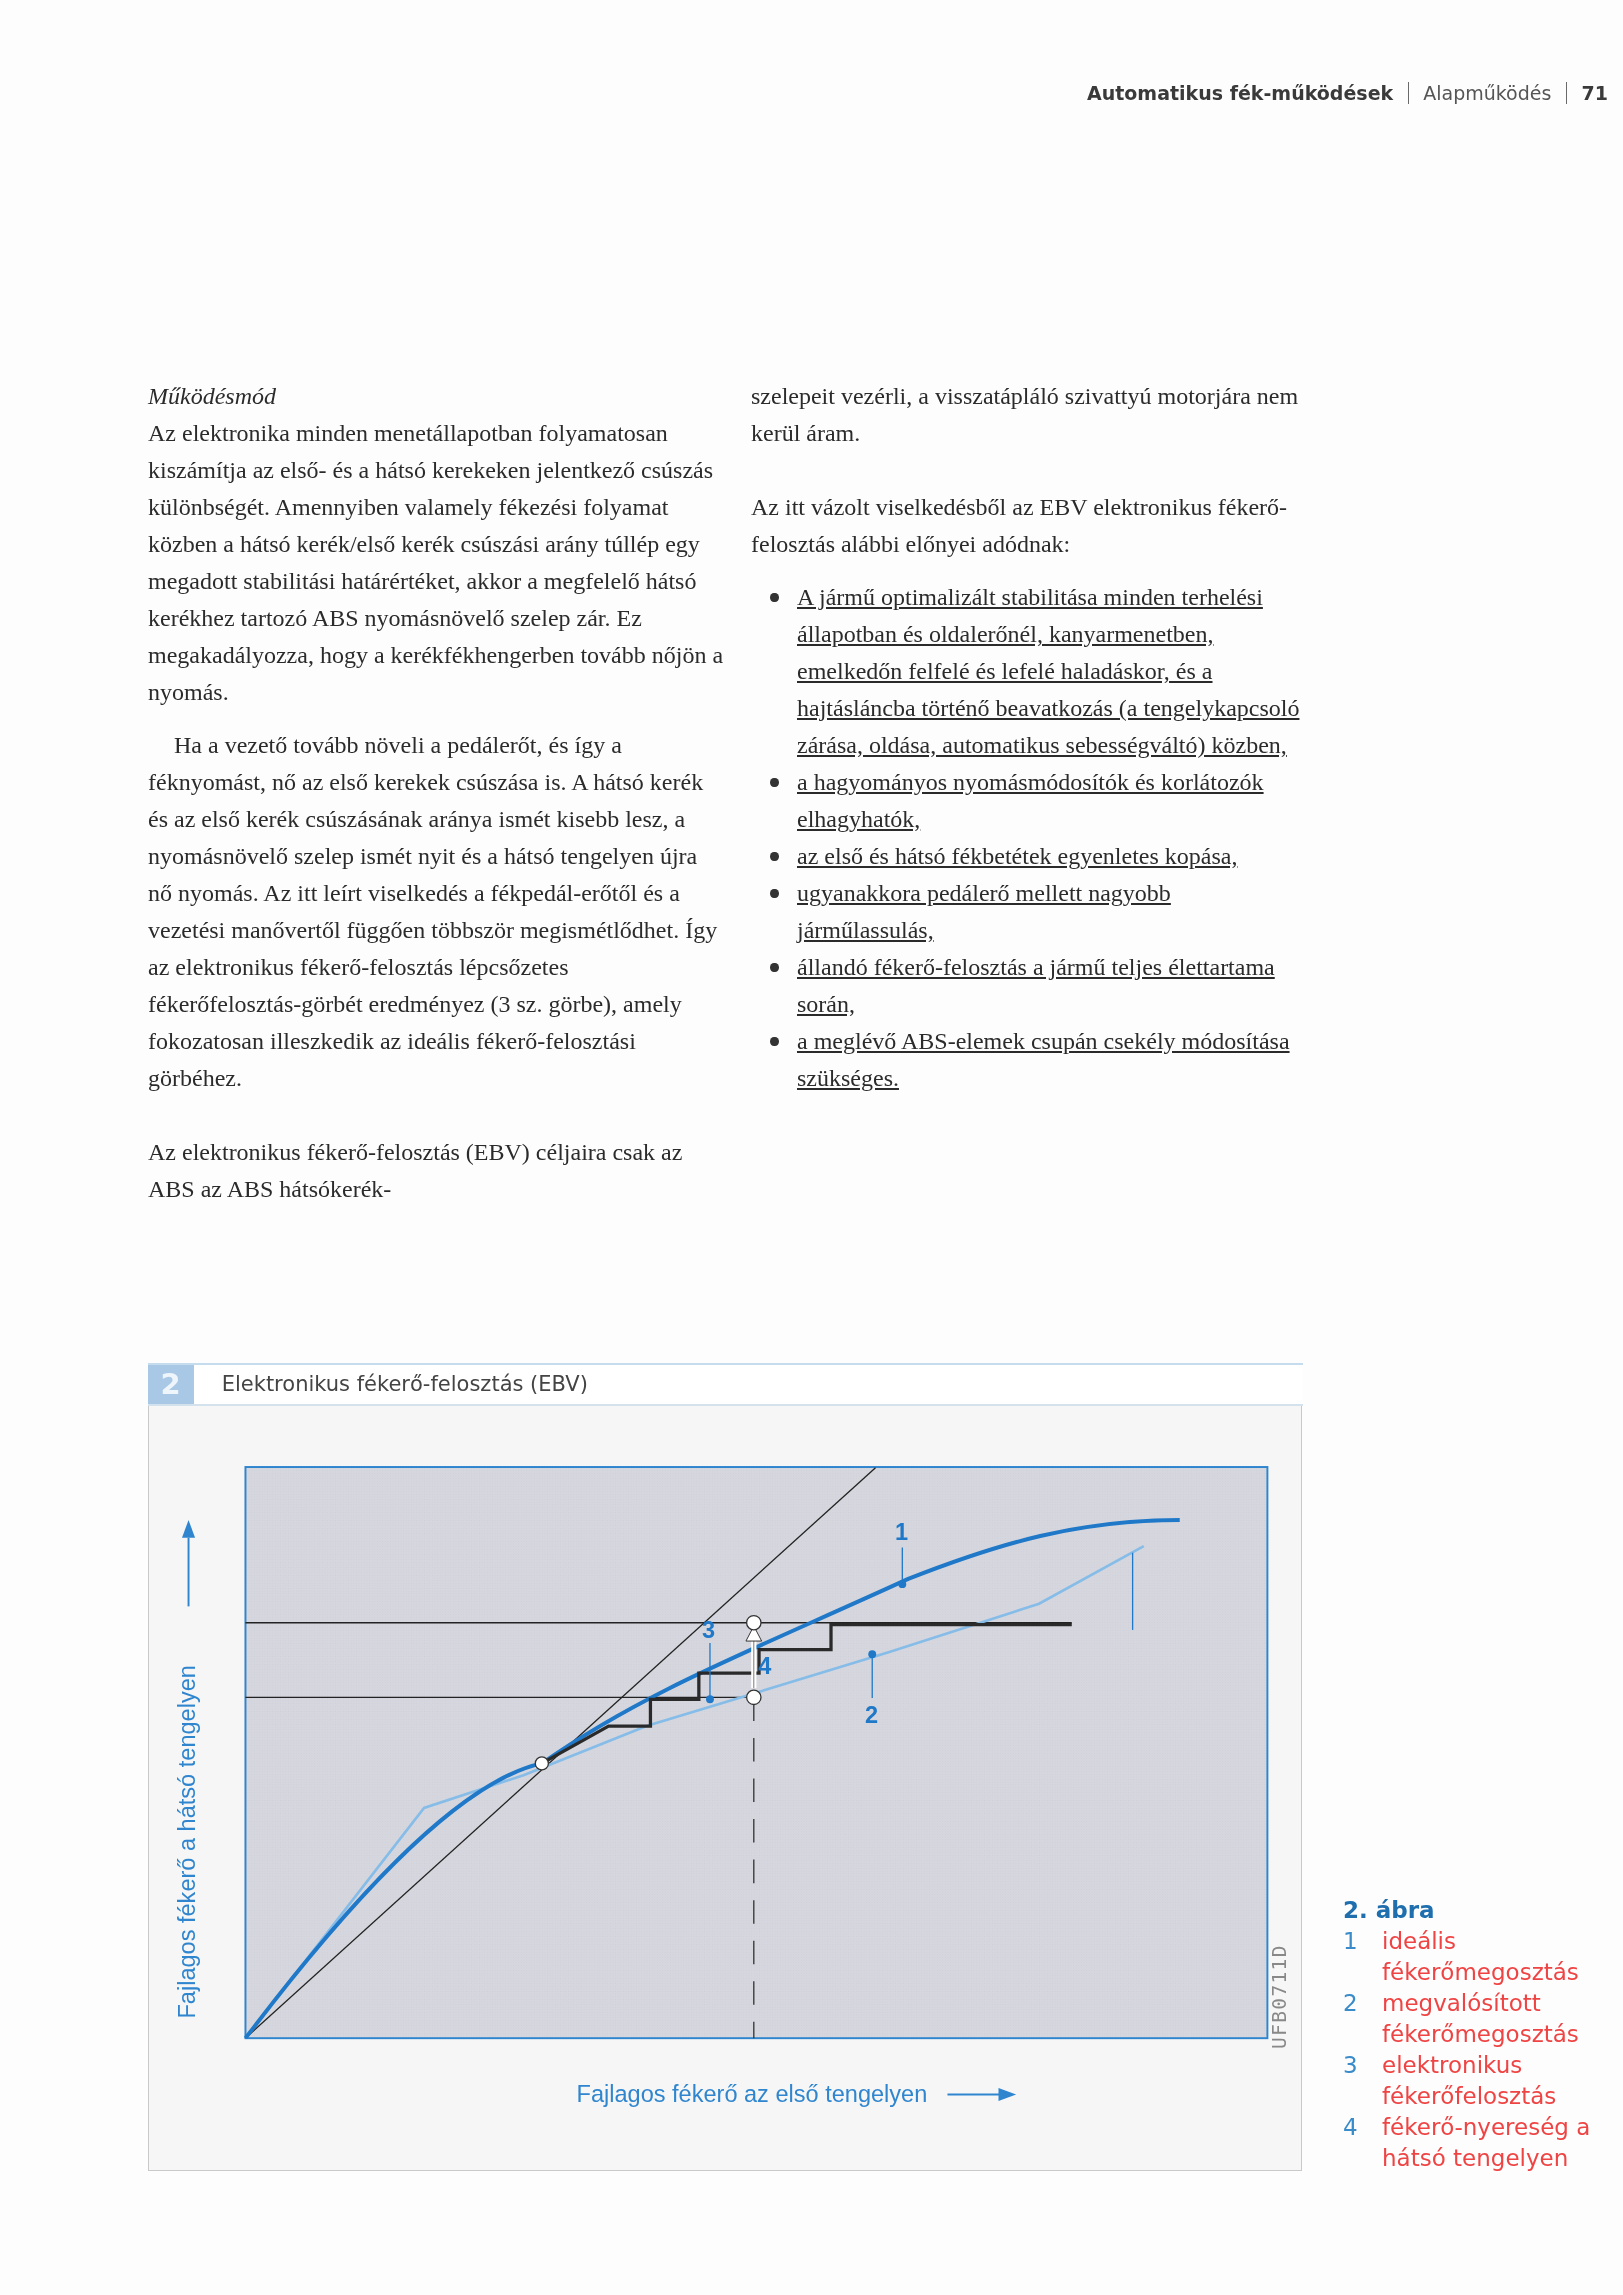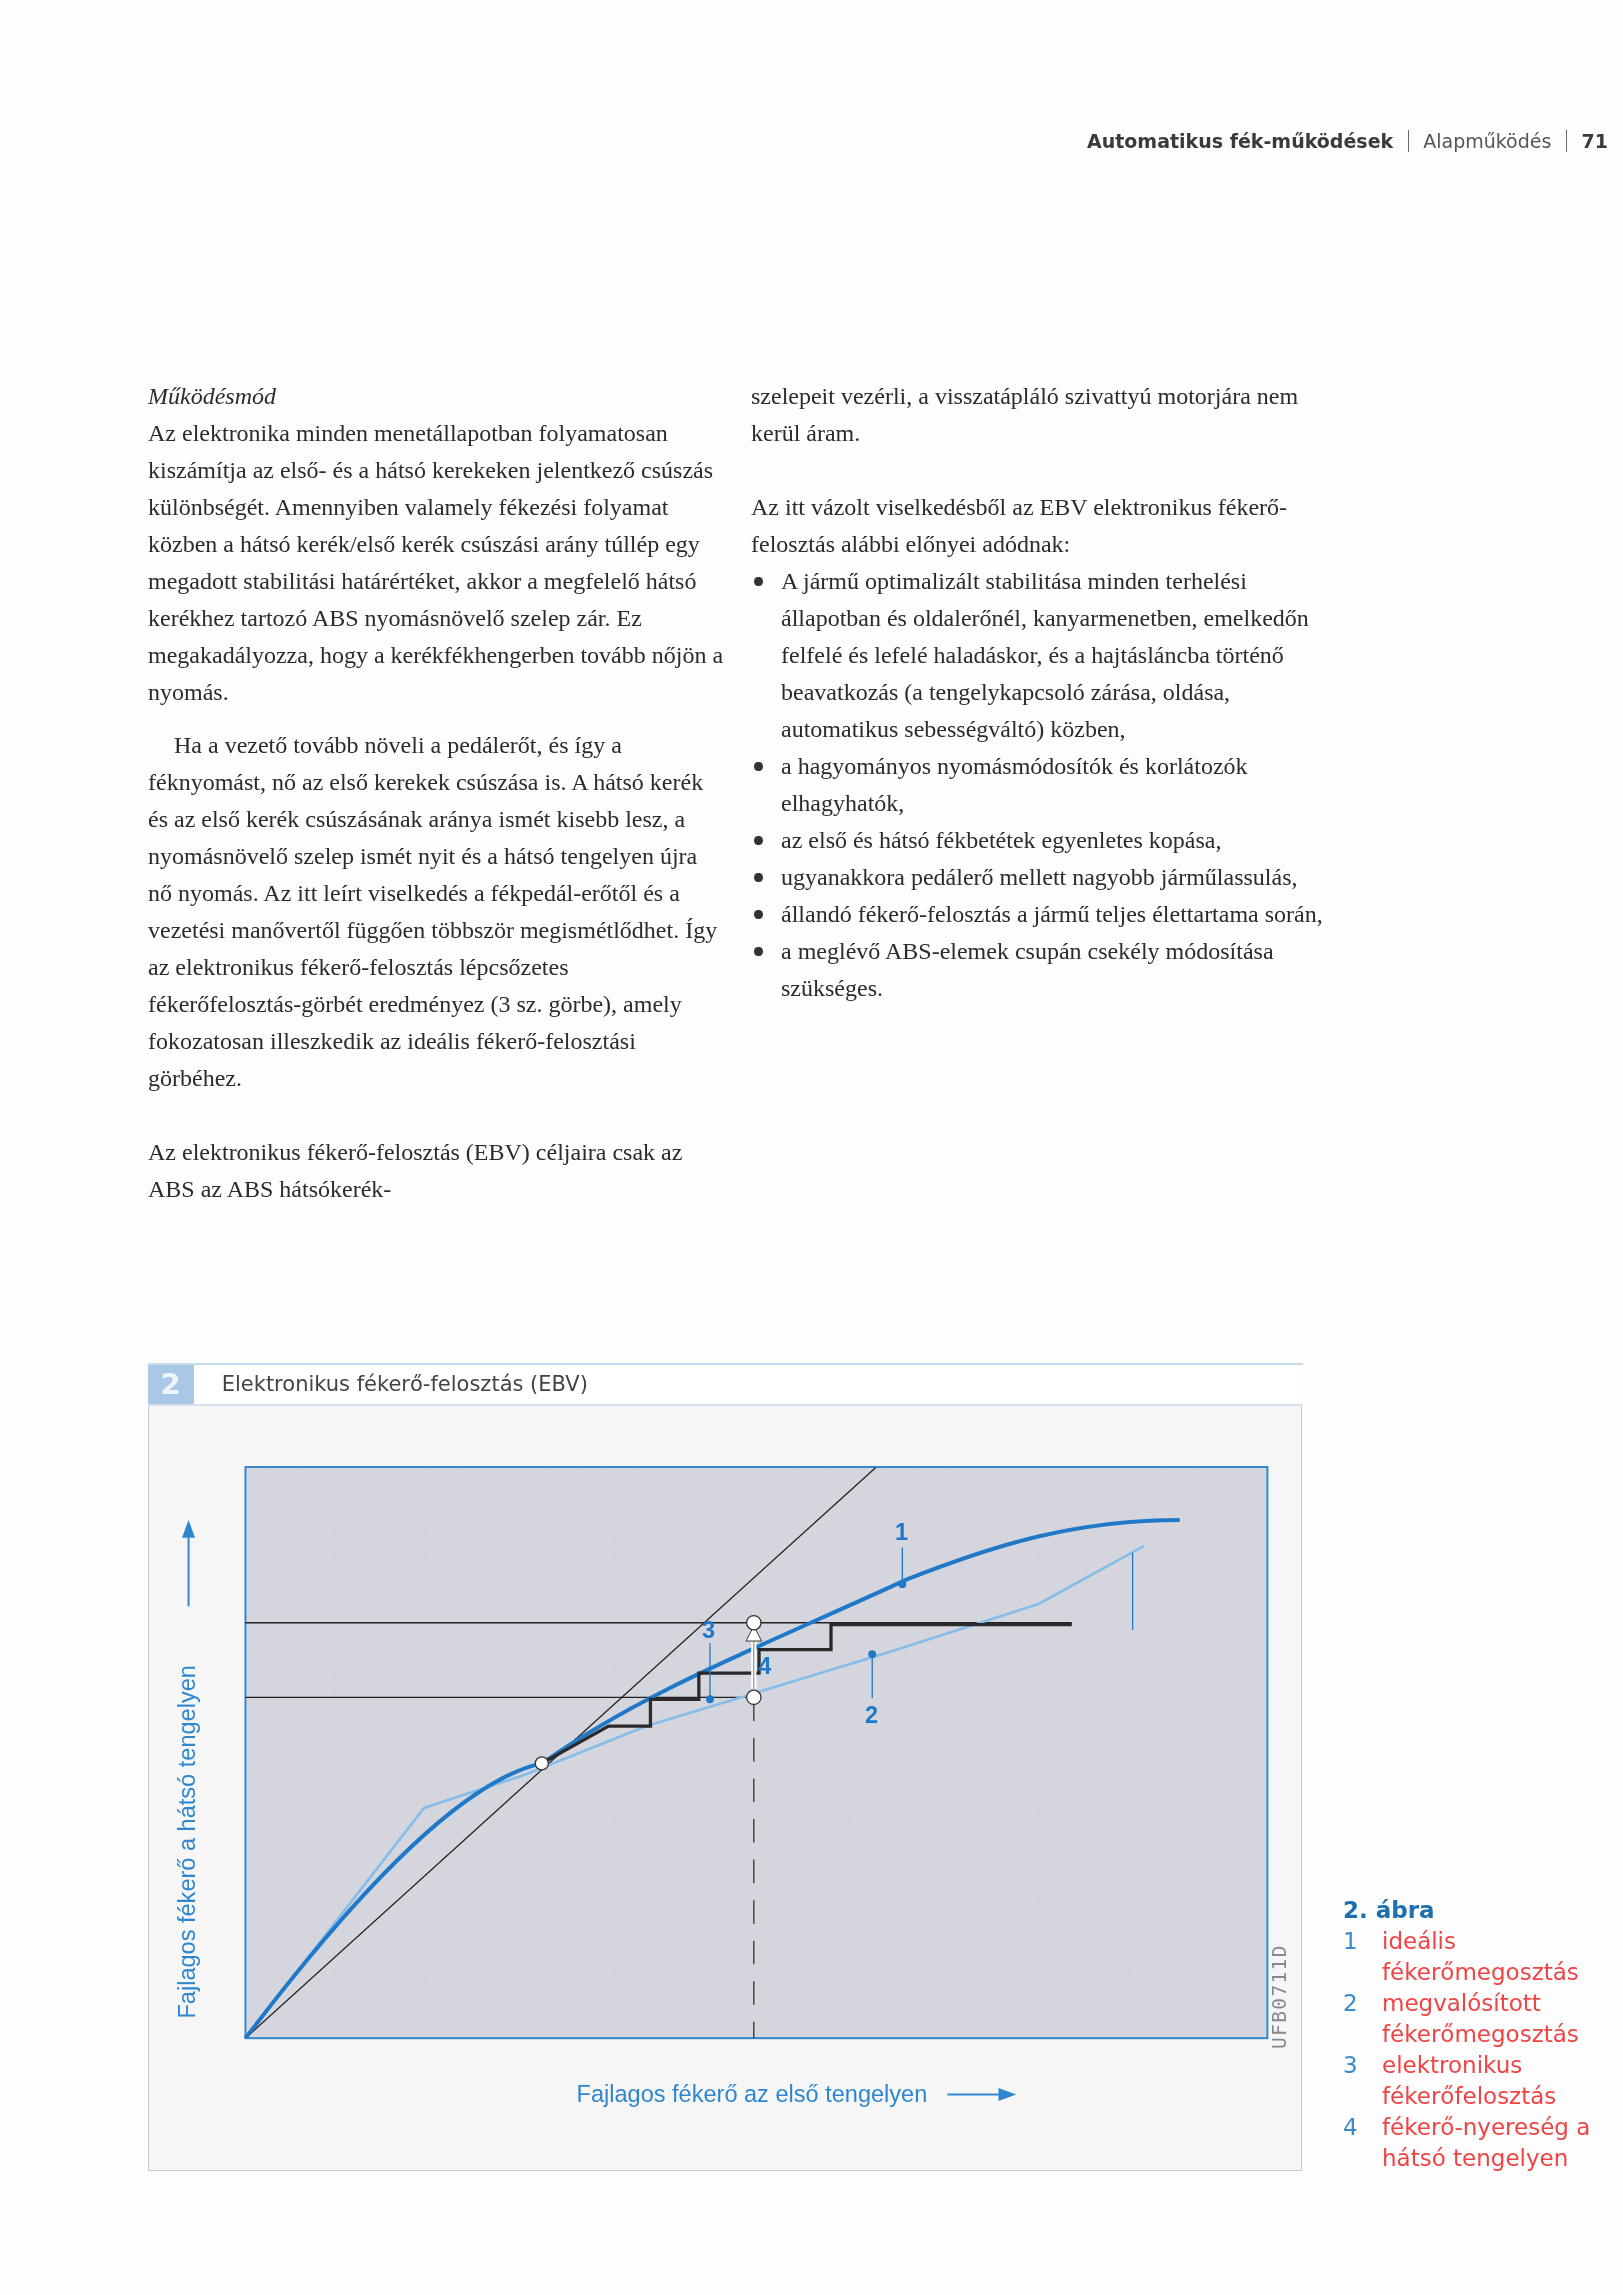--- a/index.html
+++ b/index.html
@@ -1,30 +1,30 @@
 <!DOCTYPE html>
 <html style="font-size:10.5px"><head>
 <meta charset="utf-8">
 <style>
   html, body { margin:0; padding:0; }
   body { width:1623px; height:2295px; background:#fdfdfd; position:relative; overflow:hidden; }
-  .running-head { position:absolute; top:82px; right:39px; left:1087px; text-align:right; font-family:"DejaVu Sans", sans-serif; font-size:19px; color:#3a3a3a; white-space:nowrap;margin-top:48px; }
+  .running-head { position:absolute; top:82px; right:39px; left:1087px; text-align:right; font-family:"DejaVu Sans", sans-serif; font-size:19px; color:#3a3a3a; white-space:nowrap; }
   .running-head .chapter { font-weight:bold; }
   .running-head .sep { display:inline-block; width:1.3px; height:22px; background:#6a6a6a; margin:0 14.4px; vertical-align:-3.9px; }
   .running-head .section { font-weight:normal; color:#555; }
   .running-head .page { font-weight:bold; }
 
   .col { position:absolute; top:378px; width:576px; font-family:"Liberation Serif", "DejaVu Serif", serif; font-size:24px; line-height:37px; color:#2b2b2b; }
   .col-left { left:148px; }
   .col-right { left:751px; }
   .col p { margin:0; }
   .col .sub { font-style:italic; }
   .col .indent { text-indent:26px;margin-top:16px; }
   .col .gap { height:37px; }
-  .col ul { list-style:none; padding:0; margin:0; }
+  .col ul { list-style:none; padding:0; margin:16px;text-decoration:underline; }
   .col li { position:relative; padding-left:30px; }
   .col li::before { content:""; position:absolute; left:3.3px; top:13.7px; width:8.5px; height:9.8px; border-radius:50%; background:#333; }
 
   .figure { position:absolute; left:148px; top:1363px; width:1154px; height:808px; border:1.3px solid #c9c9c9; border-top:none; background:#f6f6f6; box-sizing:border-box; }
   .fig-header { position:absolute; left:-1.3px; top:0; width:1155px; height:43px; background:#fff; border-top:2px solid #c5dcef; border-bottom:2px solid #d4e2ee; box-sizing:border-box; }
   .fig-num { position:absolute; left:0; top:0; width:46px; height:39px; background:#a9c8e6; color:#eef5fb; font-family:"DejaVu Sans", sans-serif; font-weight:bold; font-size:29px; line-height:39px; text-align:center; }
   .fig-title { position:absolute; left:74px; top:0; line-height:39px; font-family:"DejaVu Sans", sans-serif; font-size:21px; color:#444; }
   .fig-code { position:absolute; left:1119px; top:686px; transform:rotate(-90deg); transform-origin:left top; font-family:"DejaVu Sans Mono", monospace; font-size:19.6px; color:#888; letter-spacing:1.3px; white-space:nowrap; }
   .chart-svg { position:absolute; left:0; top:0; }
 

